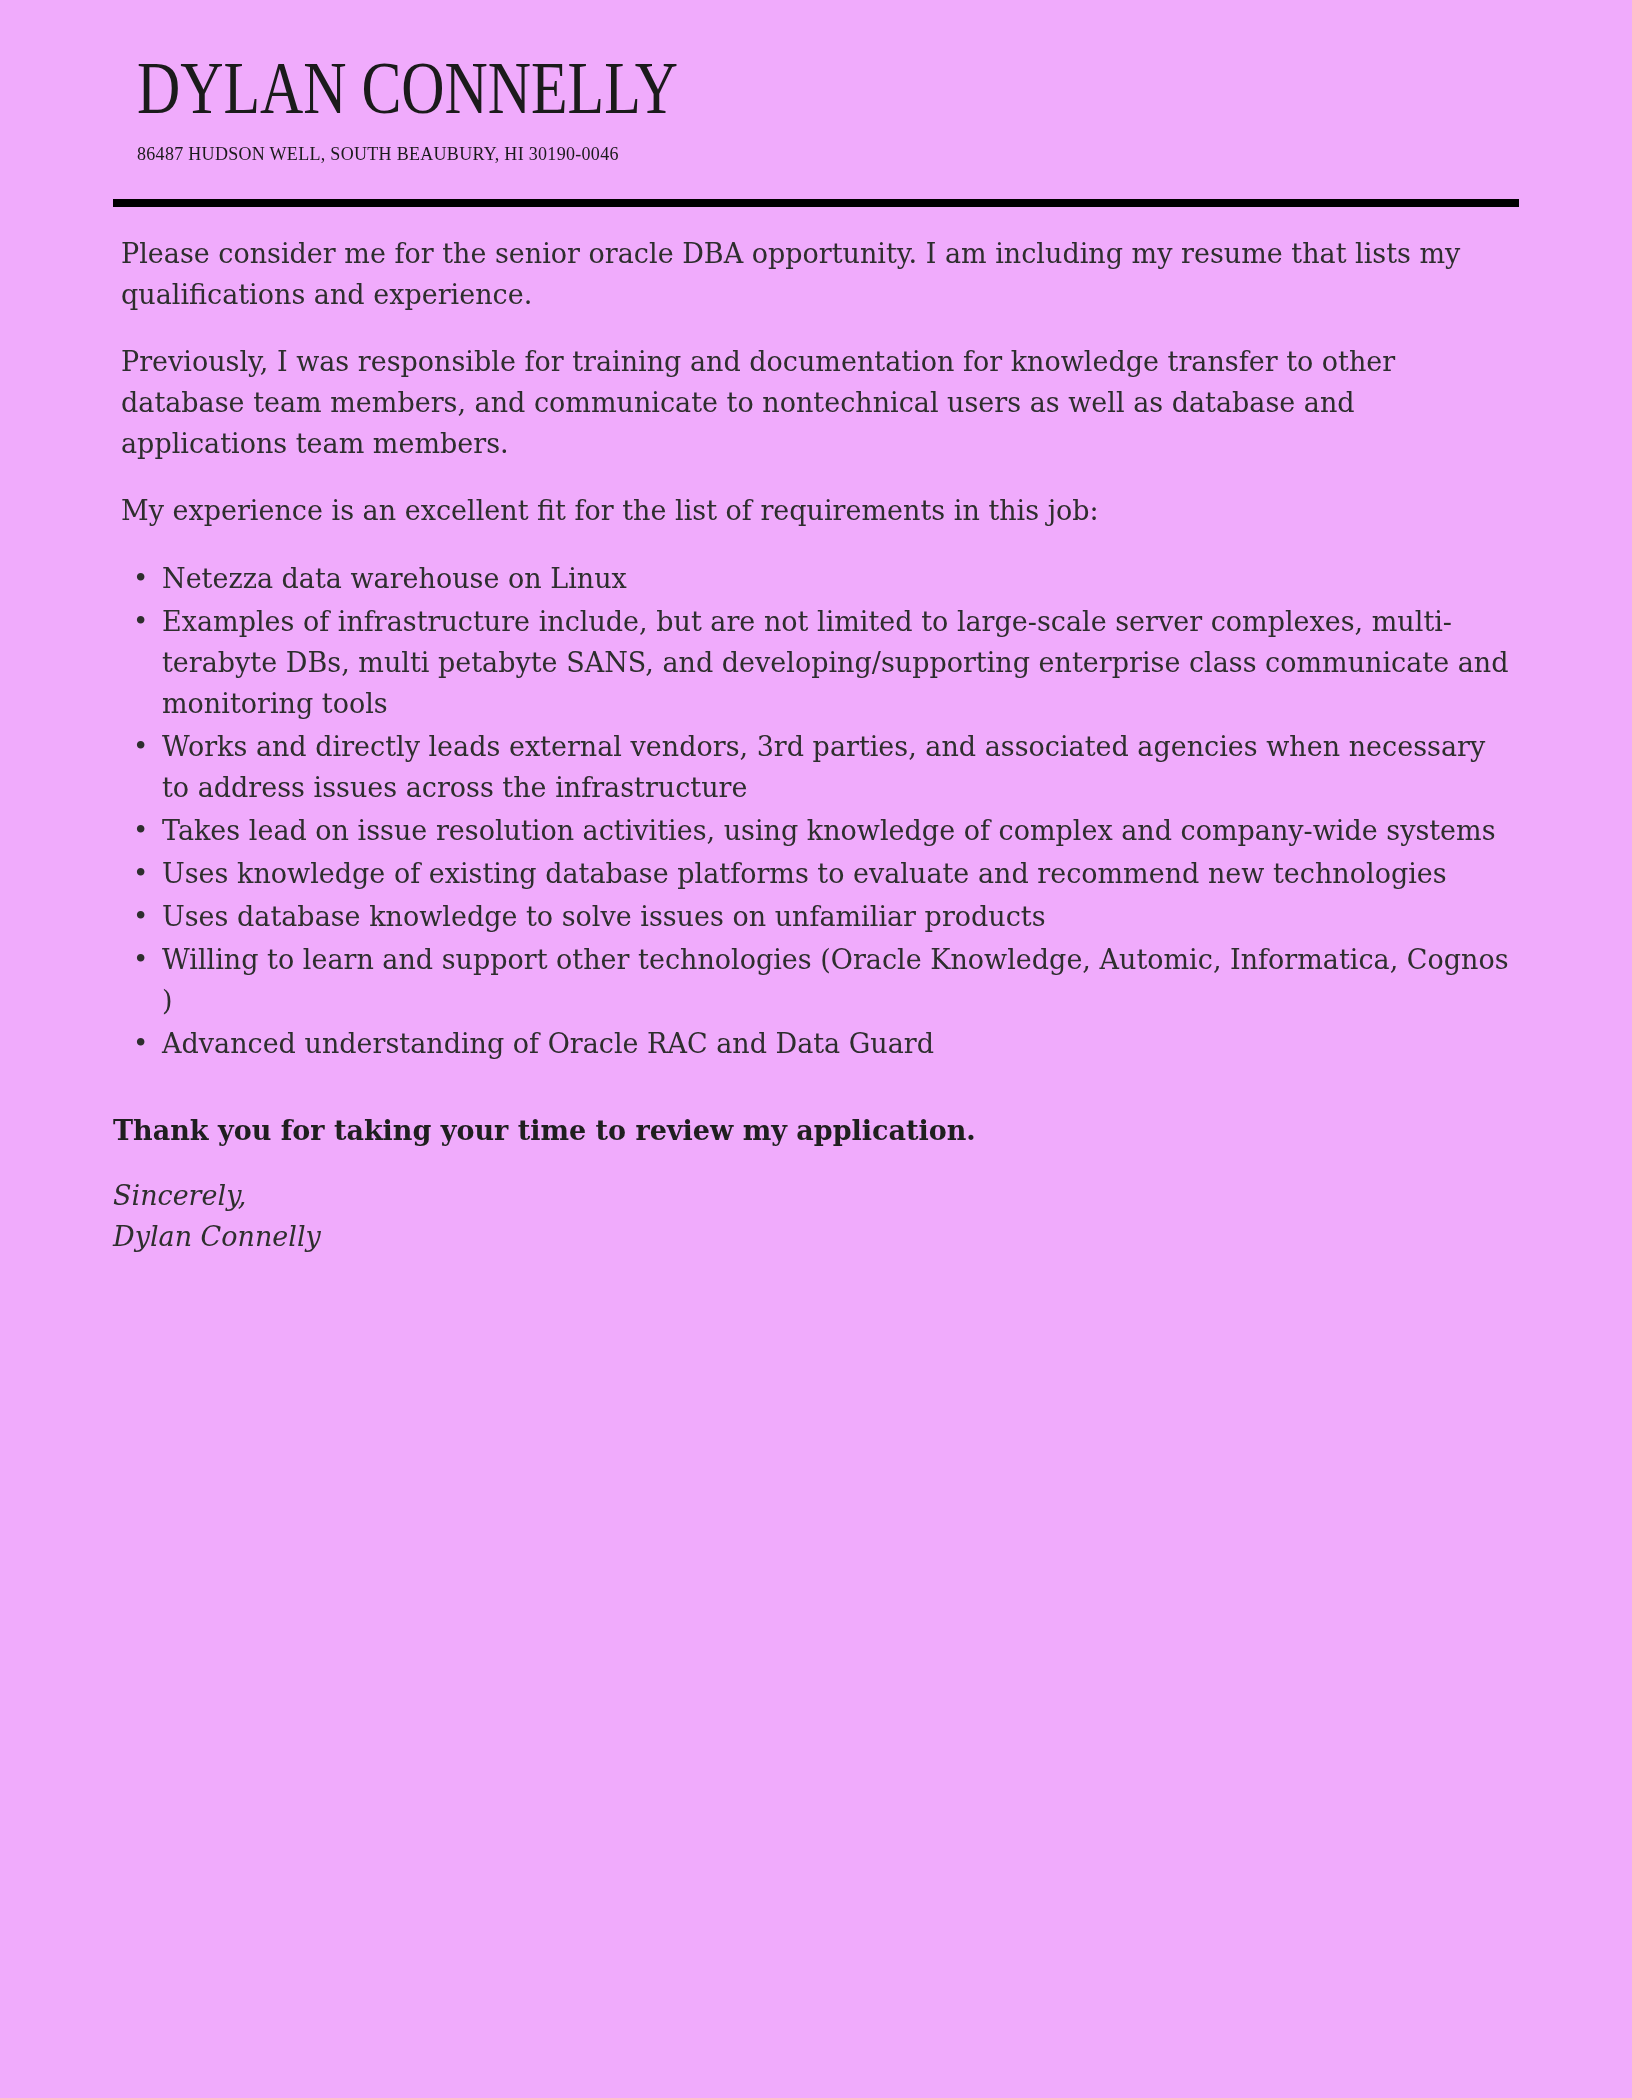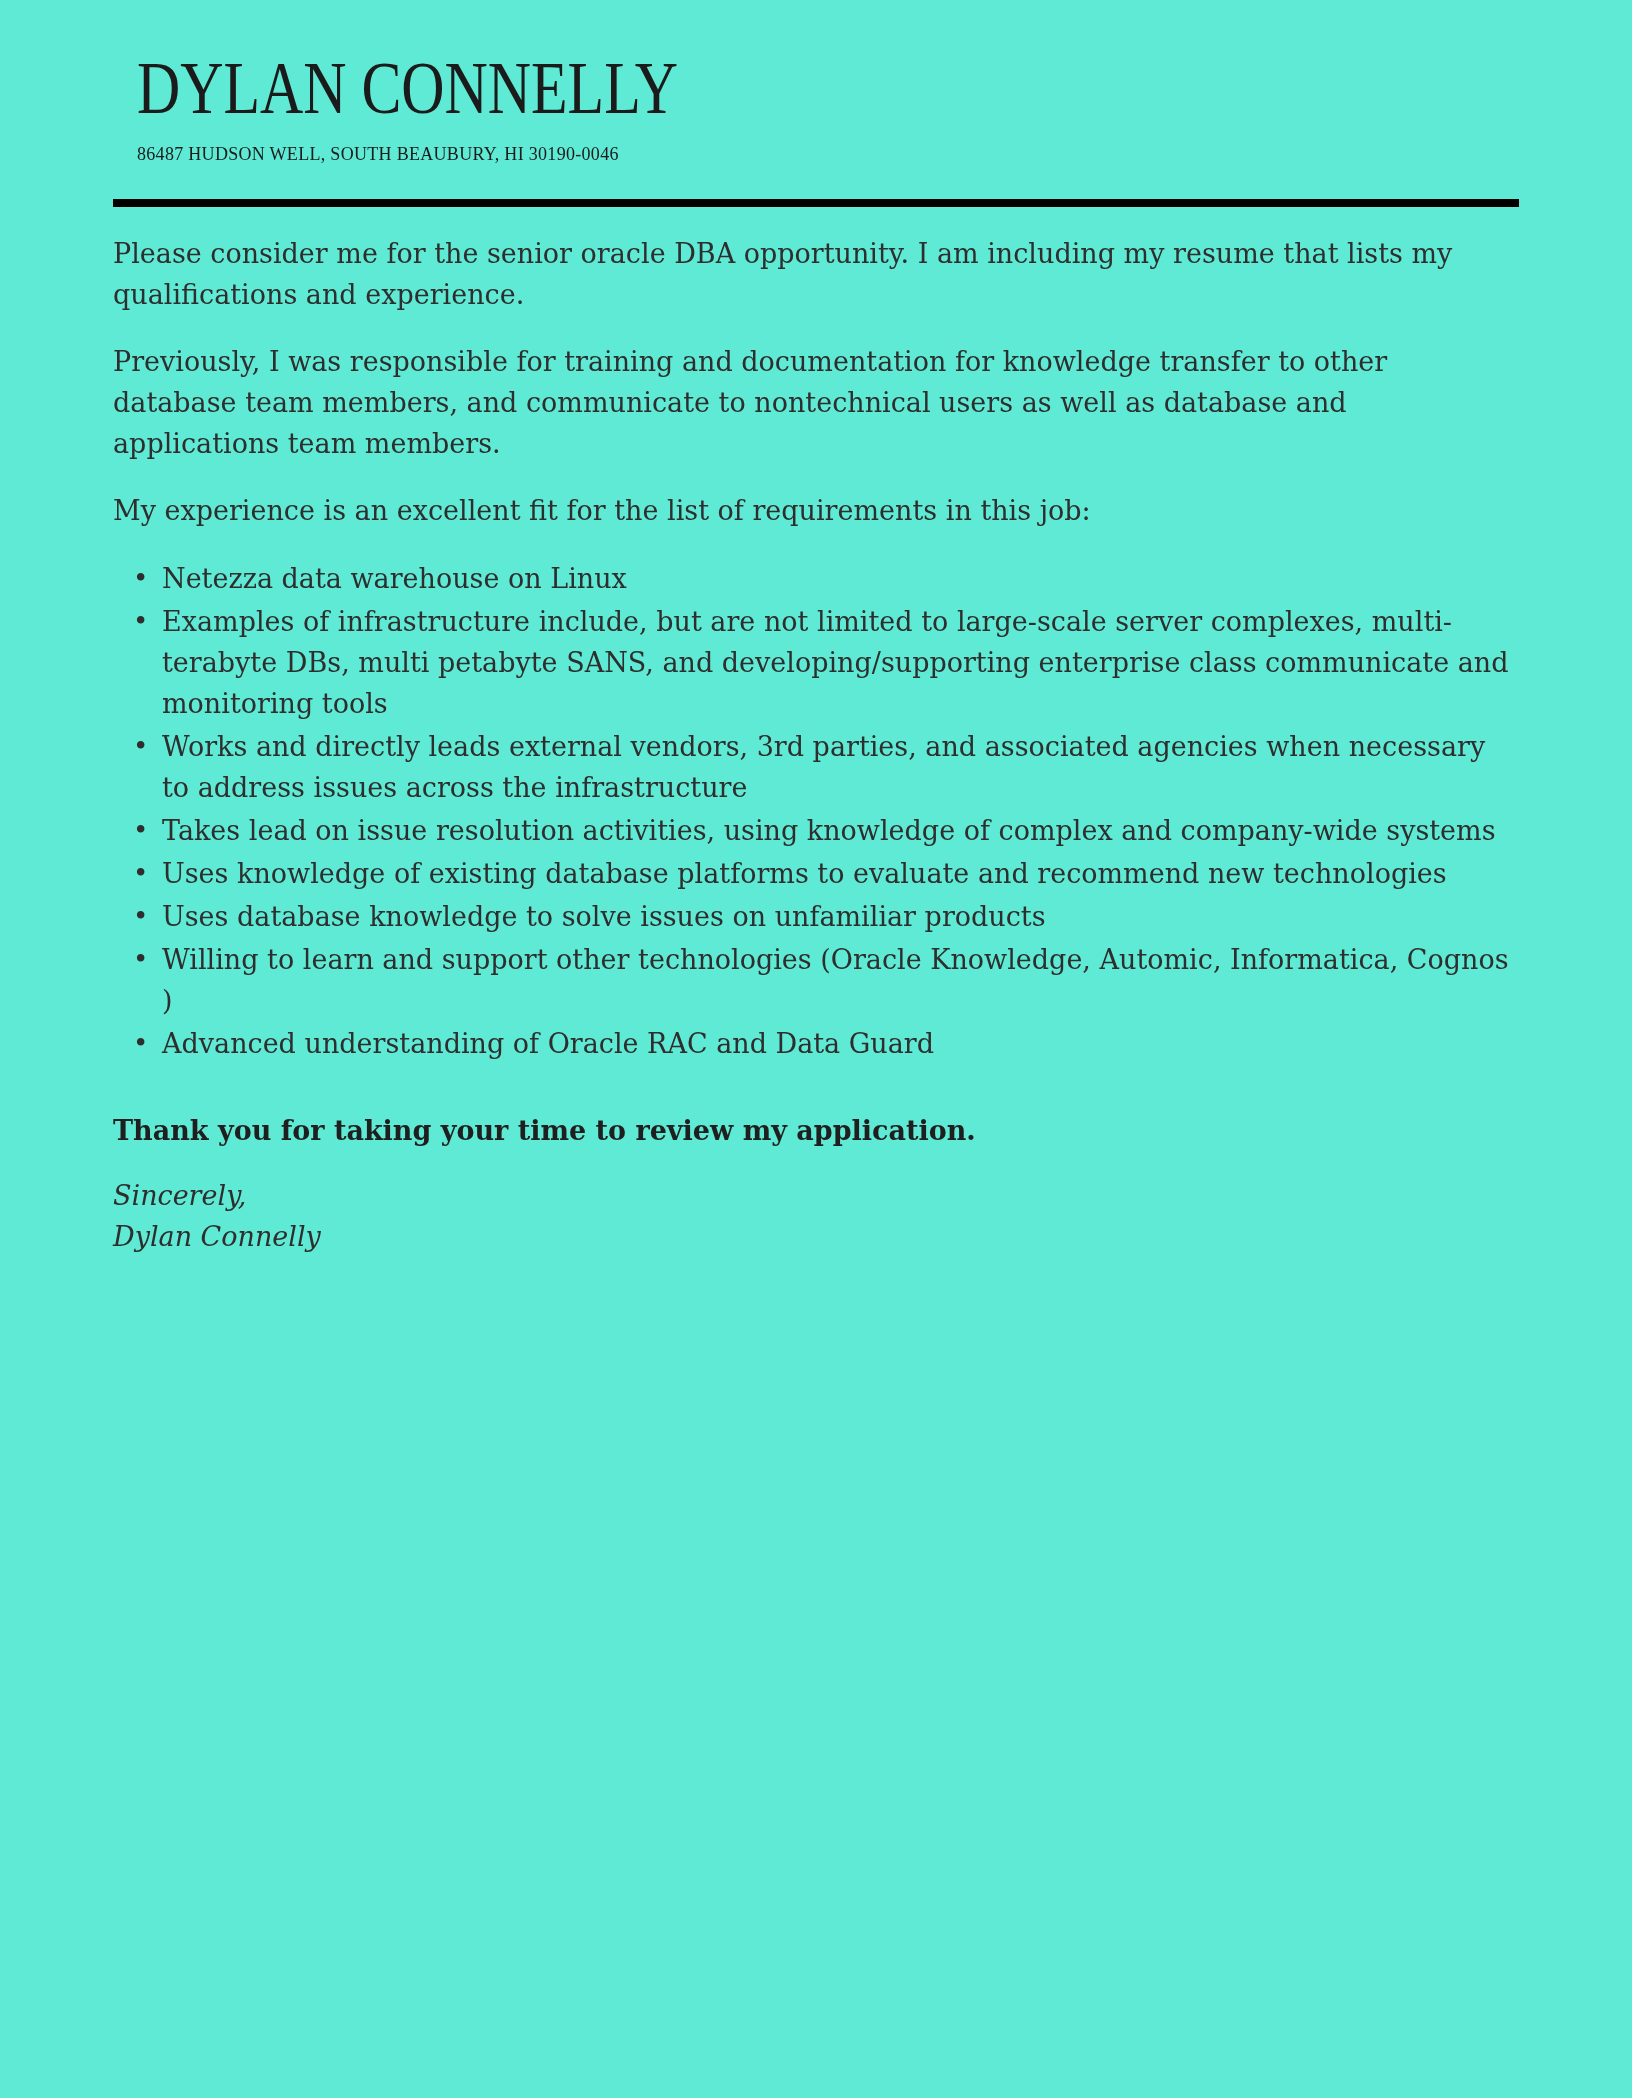--- a/index.html
+++ b/index.html
@@ -14,21 +14,21 @@
   }
   .page {
     box-sizing: border-box;
     width: 1632px;
     height: 2098px;
     padding: 50px 113px 0 113px;
     font-family: "DejaVu Serif", serif;
     font-size: 27px;
     line-height: 41px;
     color: #2e2e2e;
-    background: #5eead4;
+    background: #f0abfc;
   }
   .letter-header {
     padding-left: 24px;
   }
   .sender-name {
     margin: 0;
     font-family: "Liberation Serif", serif;
     font-weight: 400;
     font-size: 73px;
     line-height: 78px;
@@ -53,21 +53,21 @@
     height: 8px;
     background: #000000;
     margin-top: 28px;
   }
   .greeting {
     margin: 88px 0 0 0;
     font-weight: bold;
     color: #1f1f1f;
   }
   p.body-par {
-    margin: 26px 0 0 0;
+    margin: 26px 0 0 8px;
   }
   ul.req-list {
     margin: 27px 0 0 0;
     padding: 0;
     list-style: none;
   }
   ul.req-list li {
     display: flex;
     margin: 0 0 2px 0;
   }

